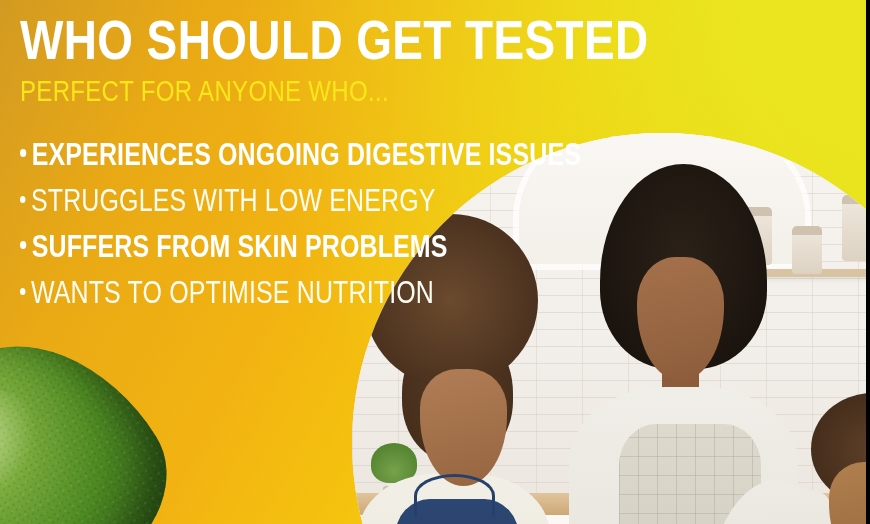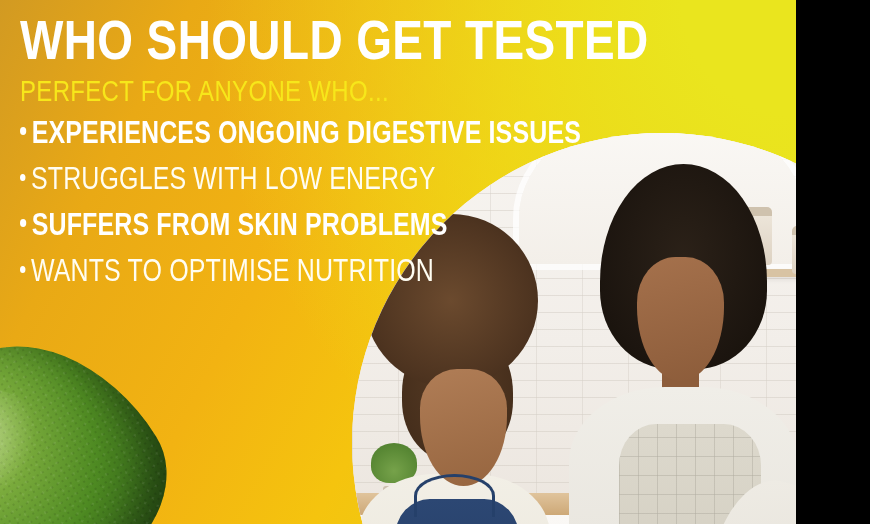--- a/index.html
+++ b/index.html
@@ -5,21 +5,21 @@
   * { margin:0; padding:0; box-sizing:border-box; }
   html, body {
     width:870px; height:524px;
     overflow:hidden;
     background:#000;
     font-family:"Liberation Sans", sans-serif;
   }
 
   .banner {
     position:relative;
-    width:796px; height:524px;
+    width:866px; height:524px;
     overflow:hidden;
     background:
       radial-gradient(circle at 100% 0%, #eae51e 0%, #eae51e 12%, rgba(234,229,30,0) 62%),
       linear-gradient(118deg, #d29a22 0%, #e9a915 18%, #f2b312 38%, #f5c40e 55%, #eccb14 70%, #e6da1b 85%, #e8e522 100%);
   }
 
   
   .copy {
     position:absolute;
     left:20px; top:14px;
@@ -49,21 +49,21 @@
     color:#f7e71a;
     text-transform:uppercase;
     transform:scaleX(0.80);
     transform-origin:left center;
     white-space:nowrap;
     margin-top:9px;
   }
 
   .bullets {
     list-style:none;
-    margin-top:10px;
+    margin-top:32px;
   }
 
   .bullet {
     display:block;
     color:#ffffff;
     text-transform:uppercase;
     font-family:"Liberation Sans Narrow","Liberation Sans",sans-serif;
     font-size:32px;
     line-height:1.0;
     letter-spacing:0.2px;

